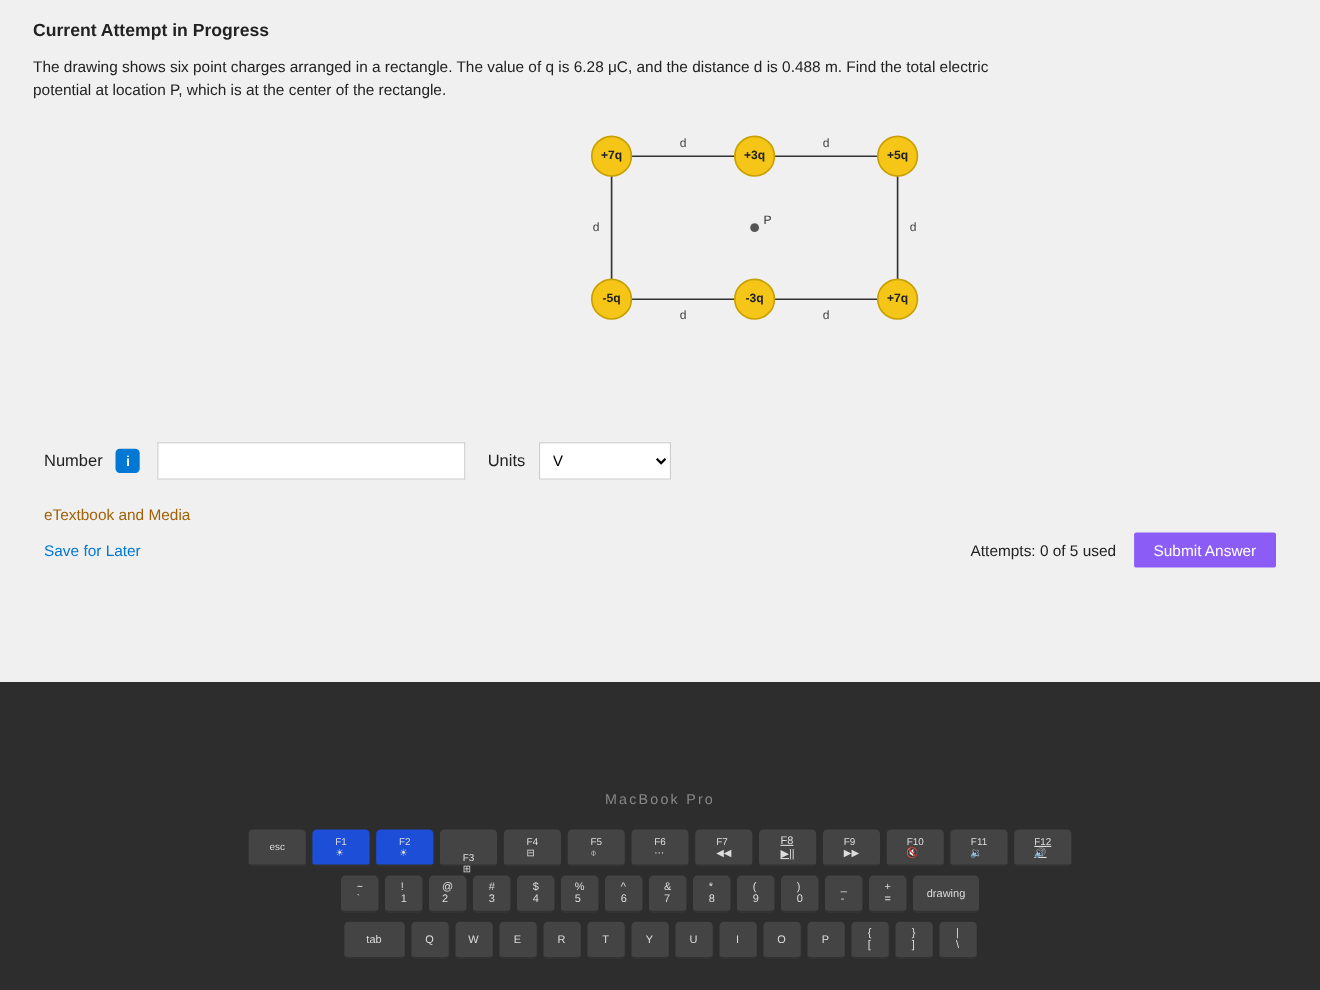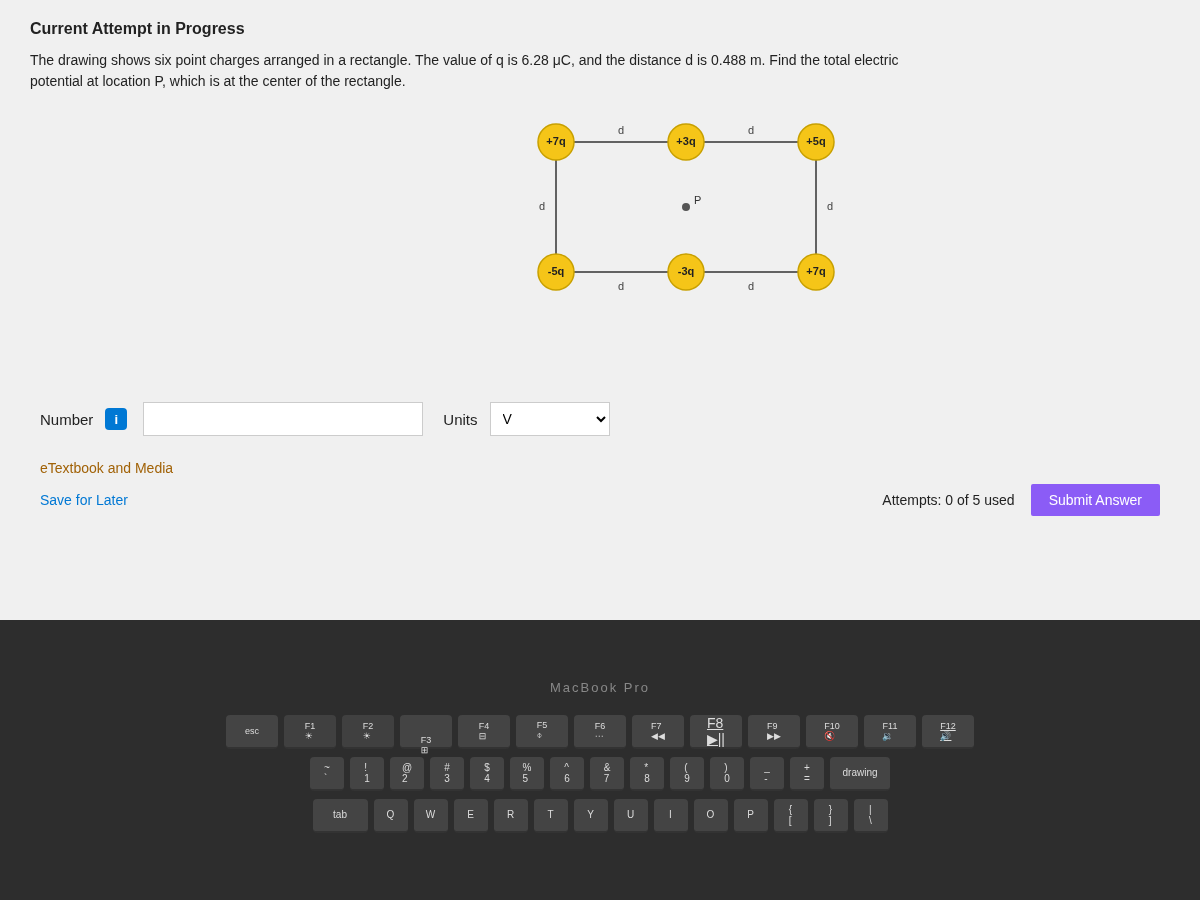--- a/index.html
+++ b/index.html
@@ -155,21 +155,21 @@
     .keyboard-area {
       background: #2d2d2d;
       width: 1200px;
       height: 280px;
       position: absolute;
       bottom: 0;
       left: 0;
       display: flex;
       flex-direction: column;
       align-items: center;
-      justify-content: center;
+      justify-content: flex-end;
       padding: 20px 30px;
     }
 
     .macbook-pro-text {
       color: #888;
       font-size: 13px;
       letter-spacing: 2px;
       margin-bottom: 20px;
       font-family: 'Helvetica Neue', sans-serif;
     }
@@ -196,21 +196,21 @@
       cursor: pointer;
       user-select: none;
     }
 
     .key.function-key {
       min-width: 52px;
       font-size: 9px;
     }
 
     .key.bright-key {
-      background: #404040;
+      background: #1d4ed8;
     }
 
     
     .charge-node {
       fill: #f5c518;
       stroke: #c8a000;
       stroke-width: 1.5;
     }
 
     .charge-label {
@@ -346,21 +346,21 @@
     <div class="key function-key">
       <span style="font-size:9px;">F5<br>⌽</span>
     </div>
     <div class="key function-key">
       <span style="font-size:9px;">F6<br>⋯</span>
     </div>
     <div class="key function-key">
       <span style="font-size:9px;">F7<br>◀◀</span>
     </div>
     <div class="key function-key">
-      <span style="font-size:14px;text-decoration:underline;">F8<br>▶||</span>
+      <span style="font-size:10px;text-decoration:underline;">F8<br>▶||</span>
     </div>
     <div class="key function-key">
       <span style="font-size:9px;">F9<br>▶▶</span>
     </div>
     <div class="key function-key">
       <span style="font-size:9px;">F10<br>🔇</span>
     </div>
     <div class="key function-key">
       <span style="font-size:9px;">F11<br>🔉</span>
     </div>

